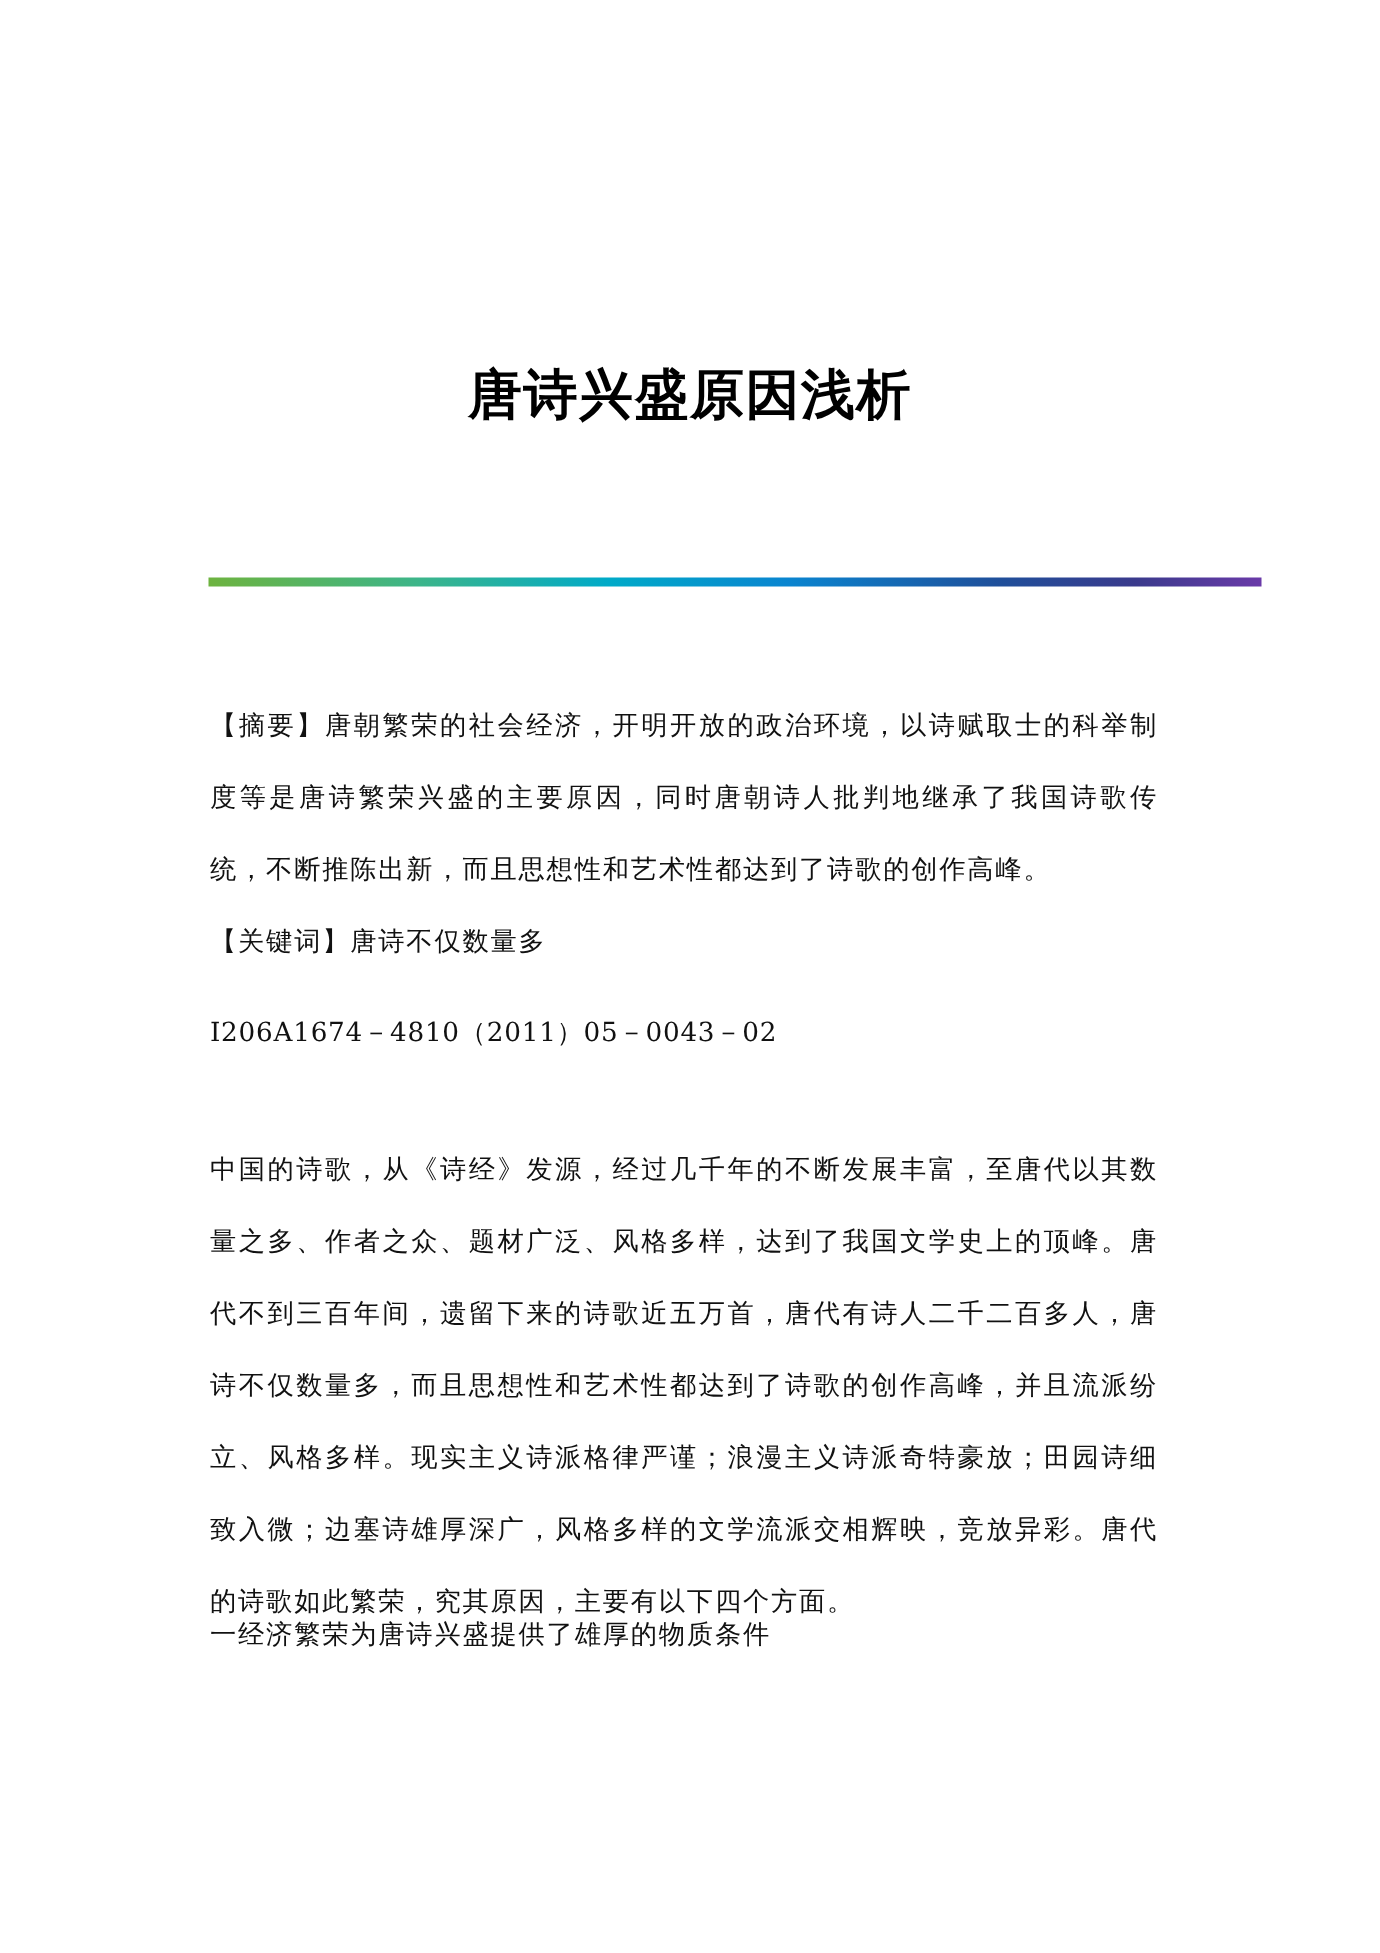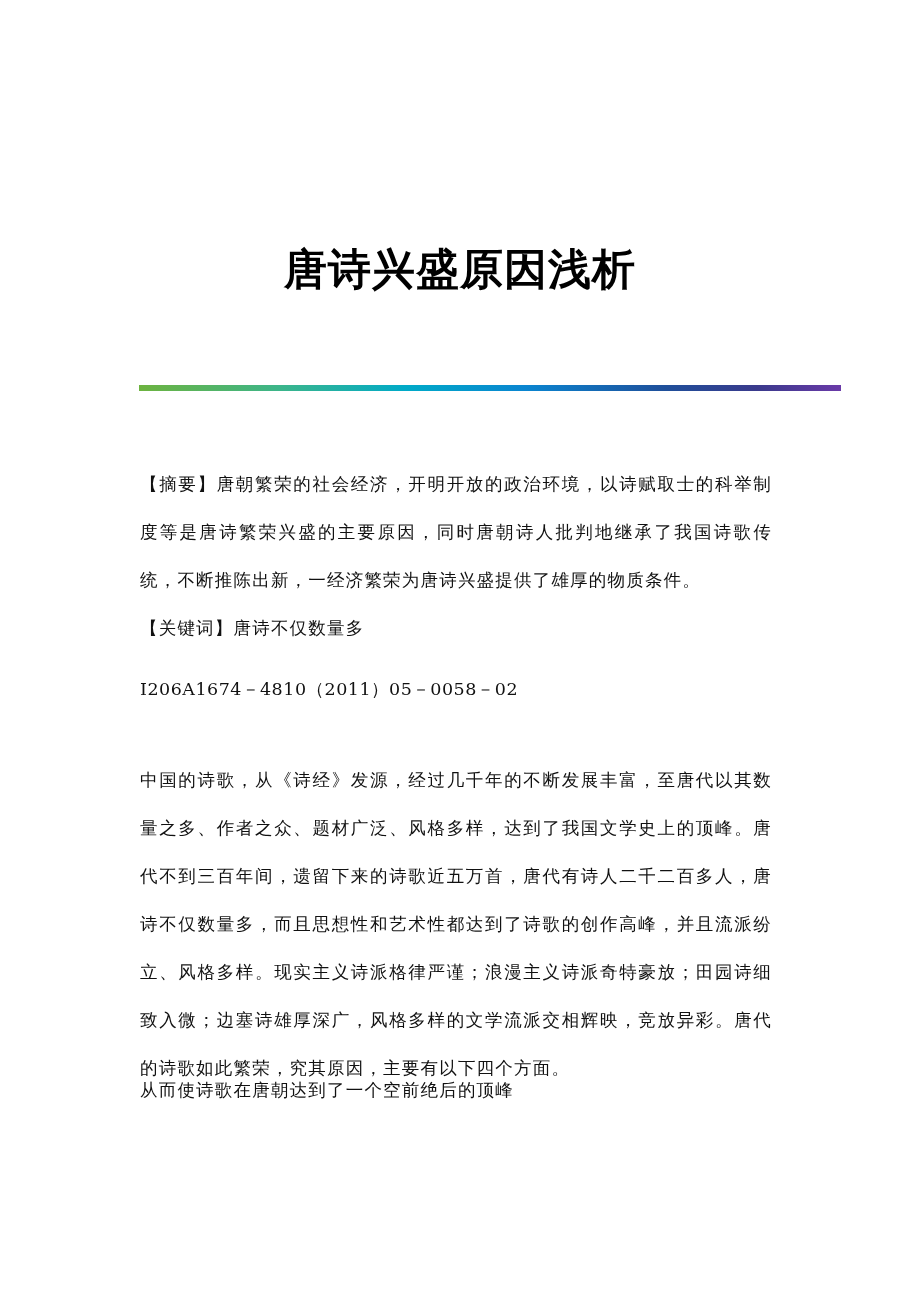--- a/index.html
+++ b/index.html
@@ -14,21 +14,21 @@
       overflow: hidden;
       font-family: "DejaVu Serif", "Liberation Serif", serif;
       color: #111111;
     }
     .title {
       position: absolute;
       left: 0;
       width: 920px;
       top: 214px;
       text-align: center;
-      font-size: 43px;
+      font-size: 36px;
       line-height: 52px;
       letter-spacing: 1px;
       color: #000000;
       font-family: "DejaVu Sans", "Liberation Sans", sans-serif;
     }
     .rule {
       position: absolute;
       left: 139px;
       top: 385px;
       width: 702px;
@@ -52,21 +52,21 @@
     .intro    { top: 756px; }
     .heading1 { top: 1066px; }
   </style>
 </head>
 <body>
 
 <h1 class="title">唐诗兴盛原因浅析</h1>
 
 <div class="rule"></div>
 
-<p class="body-text abstract" style="margin:0;">【摘要】唐朝繁荣的社会经济，开明开放的政治环境，以诗赋取士的科举制度等是唐诗繁荣兴盛的主要原因，同时唐朝诗人批判地继承了我国诗歌传统，不断推陈出新，一经济繁荣为唐诗兴盛提供了雄厚的物质条件。</p>
+<p class="body-text abstract" style="margin:0;">【摘要】唐朝繁荣的社会经济，开明开放的政治环境，以诗赋取士的科举制度等是唐诗繁荣兴盛的主要原因，同时唐朝诗人批判地继承了我国诗歌传统，不断推陈出新，而且思想性和艺术性都达到了诗歌的创作高峰。</p>
 
 <p class="body-text keywords" style="margin:0;">【关键词】唐诗不仅数量多</p>
 
-<p class="body-text classno" style="margin:0;">I206A1674－4810（2011）05－0058－02</p>
+<p class="body-text classno" style="margin:0;">I206A1674－4810（2011）05－0043－02</p>
 
 <p class="body-text intro" style="margin:0;">中国的诗歌，从《诗经》发源，经过几千年的不断发展丰富，至唐代以其数量之多、作者之众、题材广泛、风格多样，达到了我国文学史上的顶峰。唐代不到三百年间，遗留下来的诗歌近五万首，唐代有诗人二千二百多人，唐诗不仅数量多，而且思想性和艺术性都达到了诗歌的创作高峰，并且流派纷立、风格多样。现实主义诗派格律严谨；浪漫主义诗派奇特豪放；田园诗细致入微；边塞诗雄厚深广，风格多样的文学流派交相辉映，竞放异彩。唐代的诗歌如此繁荣，究其原因，主要有以下四个方面。</p>
 
-<p class="body-text heading1" style="margin:0;">从而使诗歌在唐朝达到了一个空前绝后的顶峰</p>
+<p class="body-text heading1" style="margin:0;">一经济繁荣为唐诗兴盛提供了雄厚的物质条件</p>
 
 </body></html>

